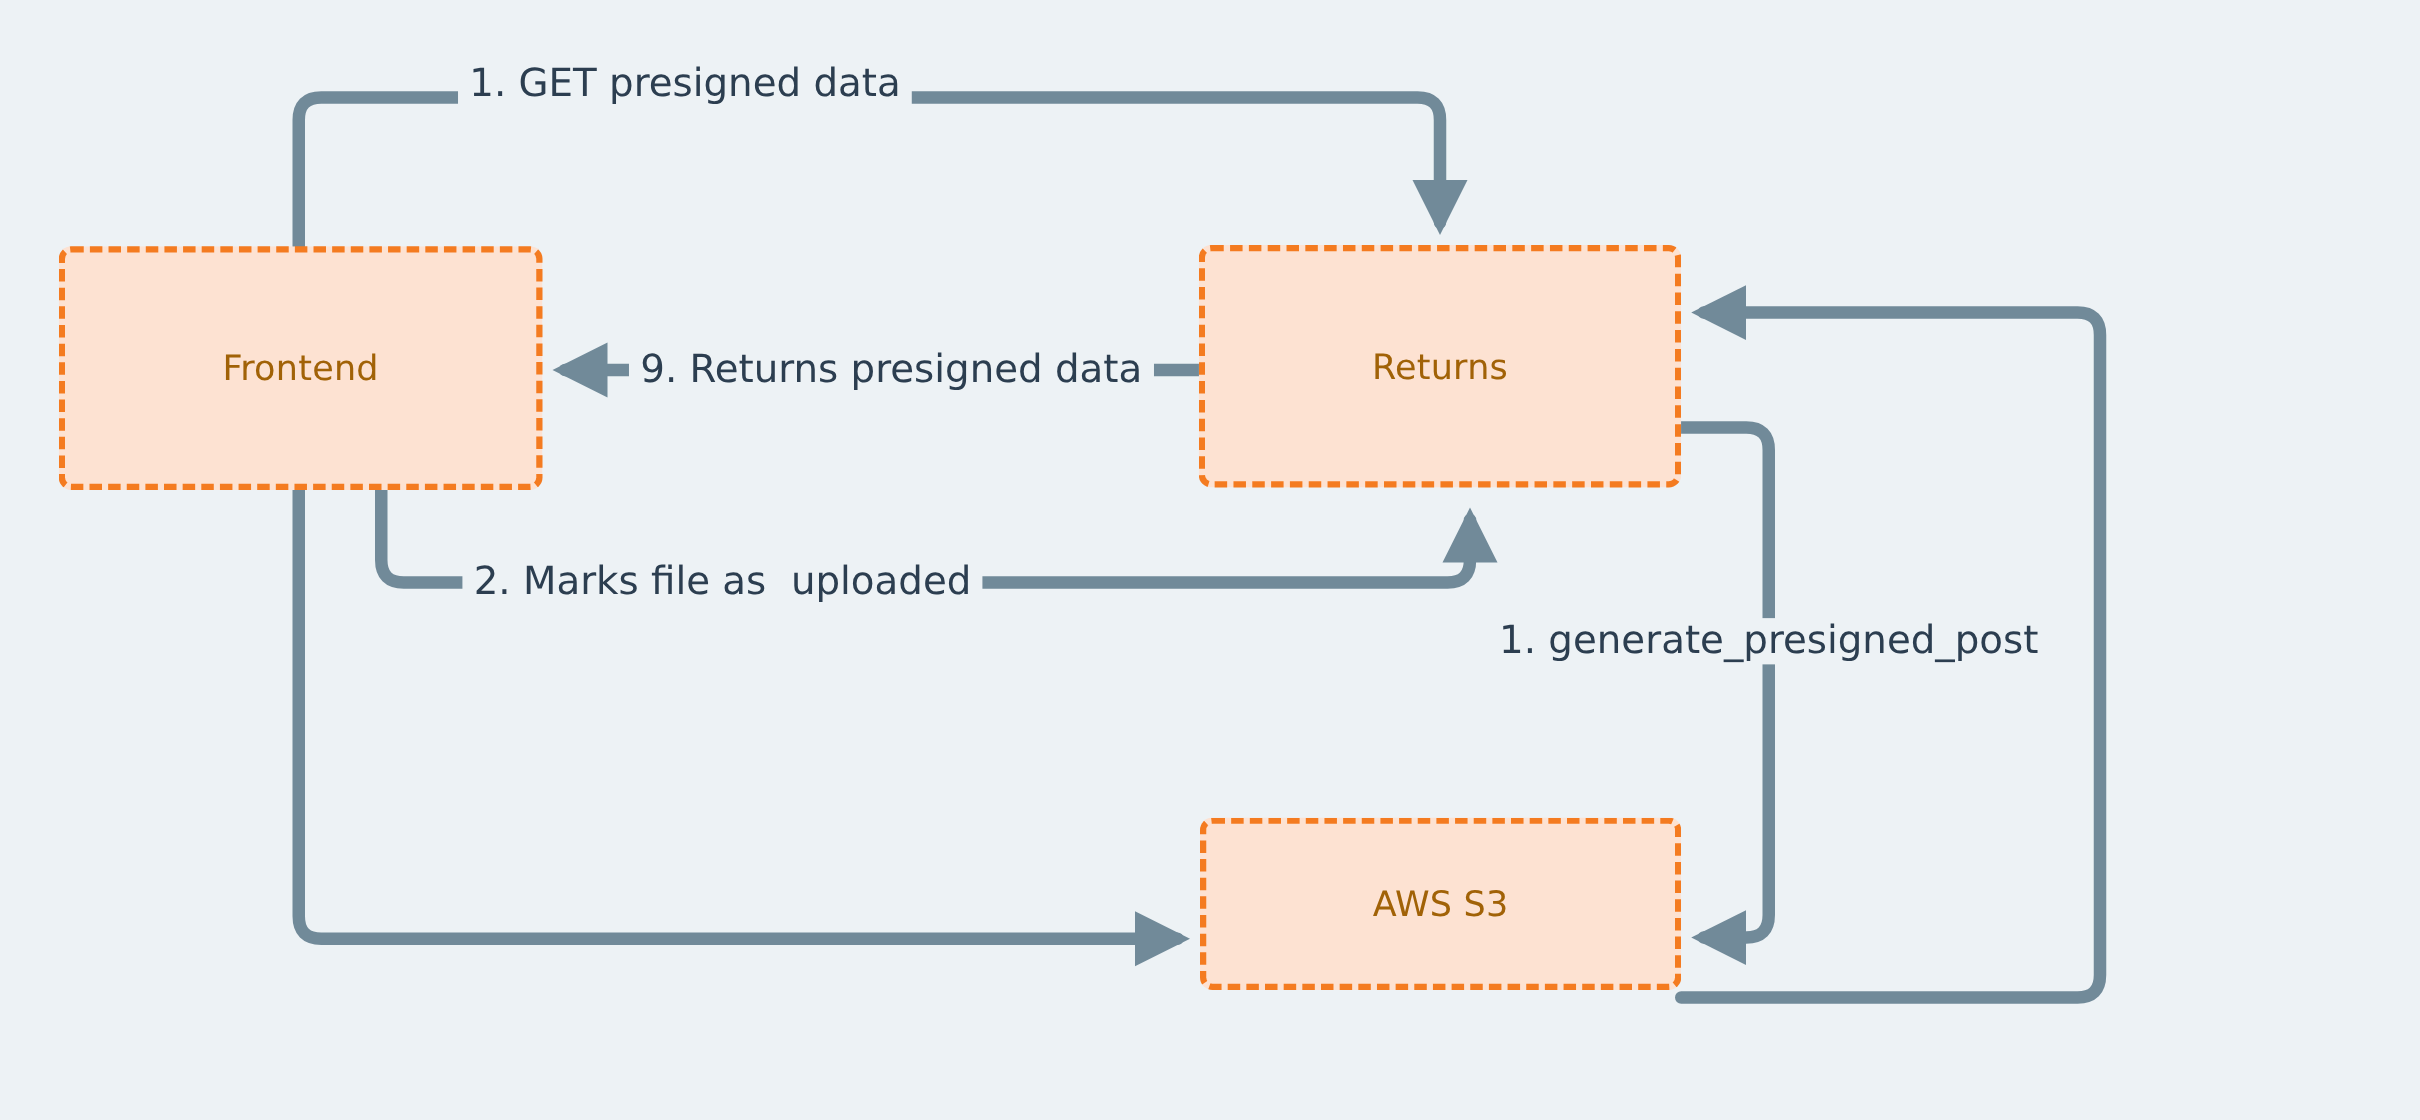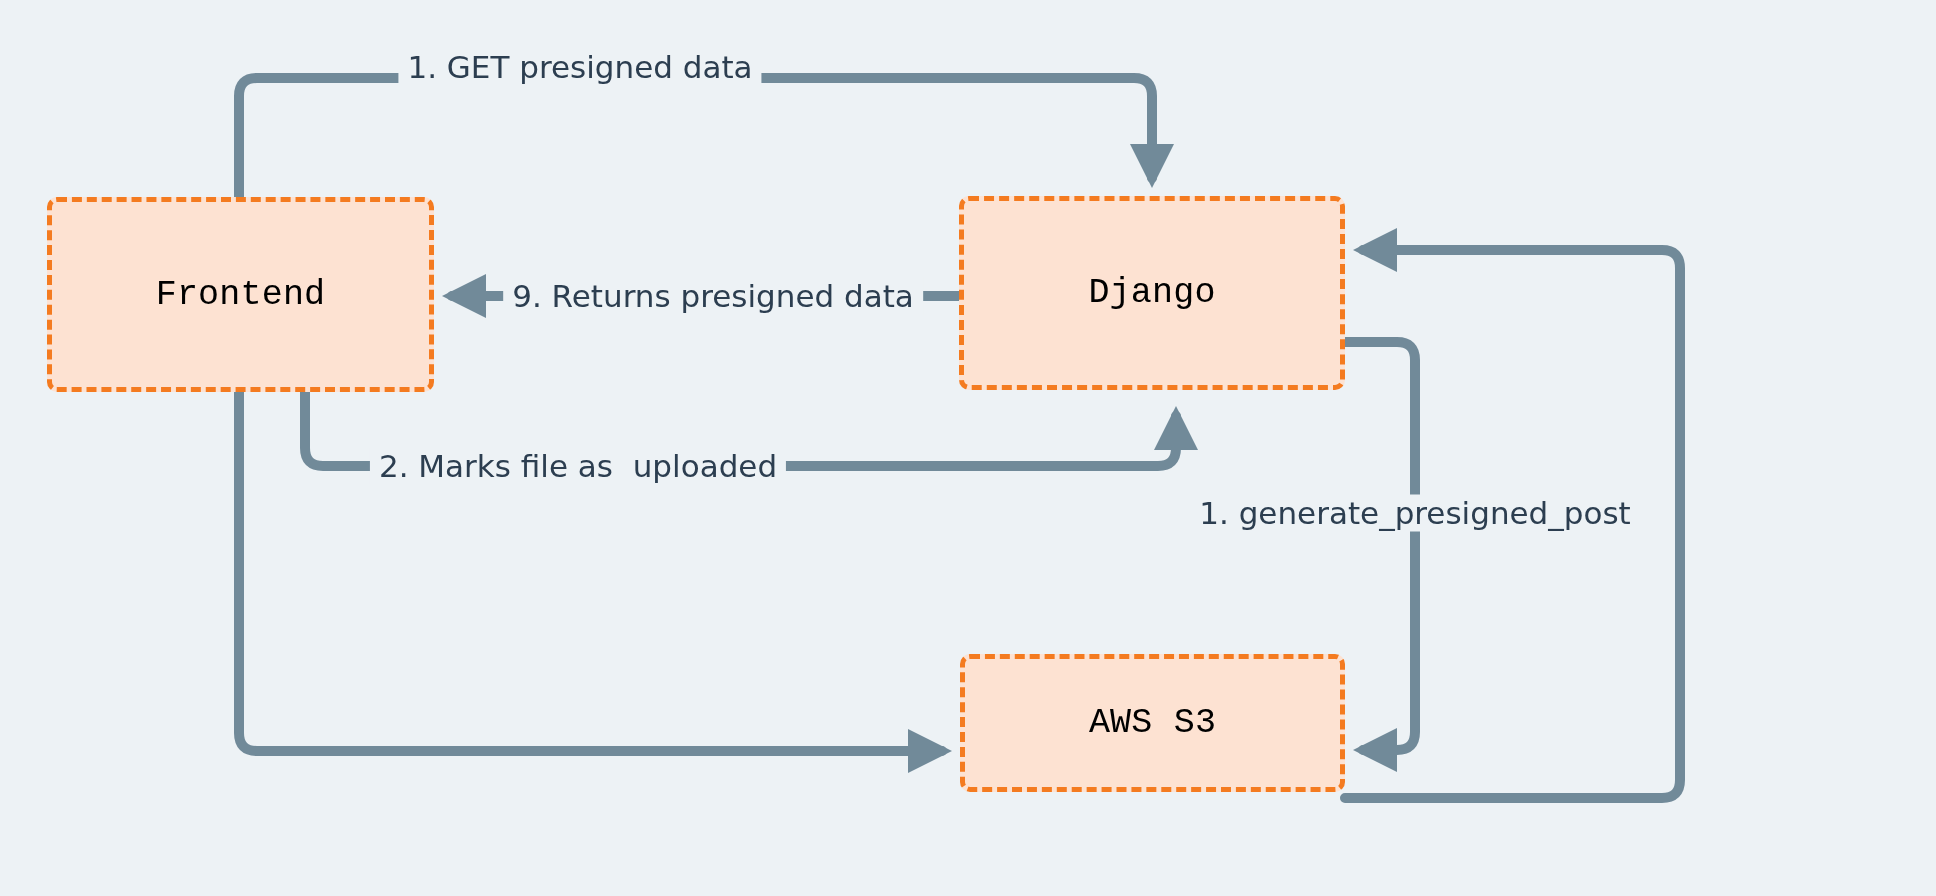--- a/index.html
+++ b/index.html
@@ -28,25 +28,24 @@
     position: absolute;
     box-sizing: border-box;
     background: #fde2d2;
     border: 5px dashed #f47b20;
     border-radius: 10px;
     display: flex;
     align-items: center;
     justify-content: center;
   }
   .node-label {
-    font-size: 35px;
-    color: #000000;
+    font-size: 28px;
+    color: #a16207;
     letter-spacing: 0.2px;
     white-space: pre;
-    font-family: Liberation Mono, monospace;
   }
   .edge-label {
     position: absolute;
     font-size: 31px;
     color: #2c3e50;
     background: #edf2f5;
     white-space: pre;
     line-height: 1.0;
     padding: 3px 9px;
     transform: translate(-50%, -50%);
@@ -76,28 +75,28 @@
     <path d="M 239,392 L 239,733 Q 239,751 257,751 L 942,751" fill="none" stroke="#718a99" stroke-width="10" stroke-linecap="round" marker-end="url(#arrowhead)"></path>
 
     <path d="M 305,392 L 305,448 Q 305,466 323,466 L 1158,466 Q 1176,466 1176,448 L 1176,416" fill="none" stroke="#718a99" stroke-width="10" stroke-linecap="round" marker-end="url(#arrowhead)"></path>
   </svg>
 
   <div class="node" style="left:47px; top:197px; width:387px; height:195px;">
     <span class="node-label">Frontend</span>
   </div>
 
   <div class="node" style="left:959px; top:196px; width:386px; height:194px;">
-    <span class="node-label">Django</span>
+    <span class="node-label">Returns</span>
   </div>
 
   <div class="node" style="left:960px; top:654px; width:385px; height:138px;">
     <span class="node-label">AWS S3</span>
   </div>
 
-  <div class="edge-label" style="left:580px; top:67px;">1. GET presigned data</div>
+  <div class="edge-label" style="left:548px; top:67px;">1. GET presigned data</div>
 
   <div class="edge-label" style="left:1415px; top:513px;">1. generate_presigned_post</div>
 
 
   <div class="edge-label" style="left:713px; top:296px;">9. Returns presigned data</div>
 
 
   <div class="edge-label" style="left:578px; top:466px;">2. Marks file as  uploaded</div>
 
 </div>

